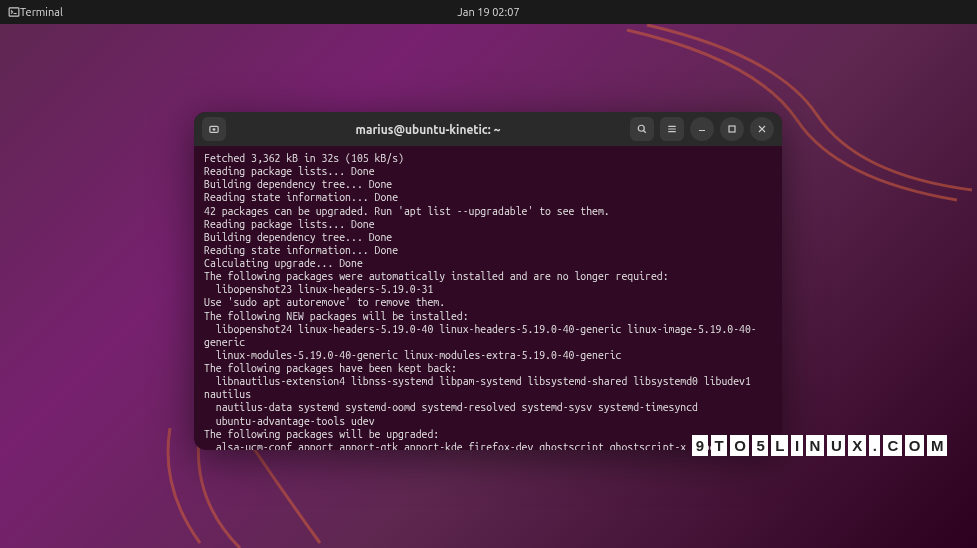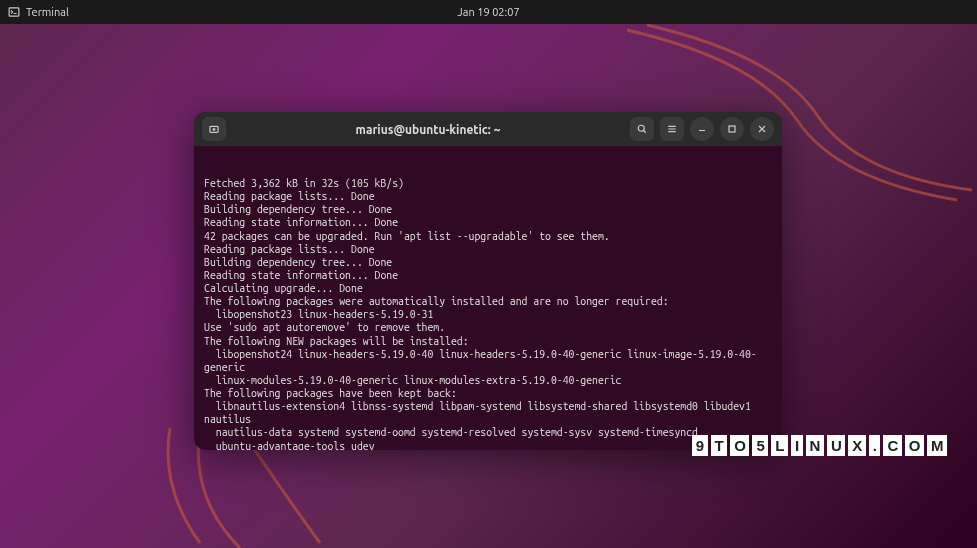--- a/index.html
+++ b/index.html
@@ -27,21 +27,21 @@
       background: #1a1a1a;
       display: flex;
       align-items: center;
       color: #ddd;
       font-size: 11px;
       padding: 0 8px;
     }
     .topbar-left {
       display: flex;
       align-items: center;
-      gap: 6px;
+      gap: 0;
     }
     .topbar-center {
       position: absolute;
       left: 50%;
       transform: translateX(-50%);
     }
     .topbar-icon {
       width: 12px; height: 12px;
       display: inline-flex;
       align-items: center;
@@ -92,28 +92,27 @@
       display: flex;
       align-items: center;
       justify-content: center;
     }
     .titlebar .winbtn.square {
       border-radius: 6px;
     }
     .titlebar svg { width: 12px; height: 12px; }
     .terminal-body {
       flex: 1;
-      padding: 14px 10px;
+      padding: 6px 10px;
       color: #e6e6e6;
       font-family: "Ubuntu Mono", "Consolas", monospace;
       font-size: 10.5px;
       line-height: 1.25;
       white-space: pre-wrap;
       overflow: hidden;
-      margin-top: 17px;
     }
     
     .watermark {
       position: absolute;
       right: 30px;
       bottom: 92px;
       display: flex;
       gap: 3px;
     }
     .watermark span {

